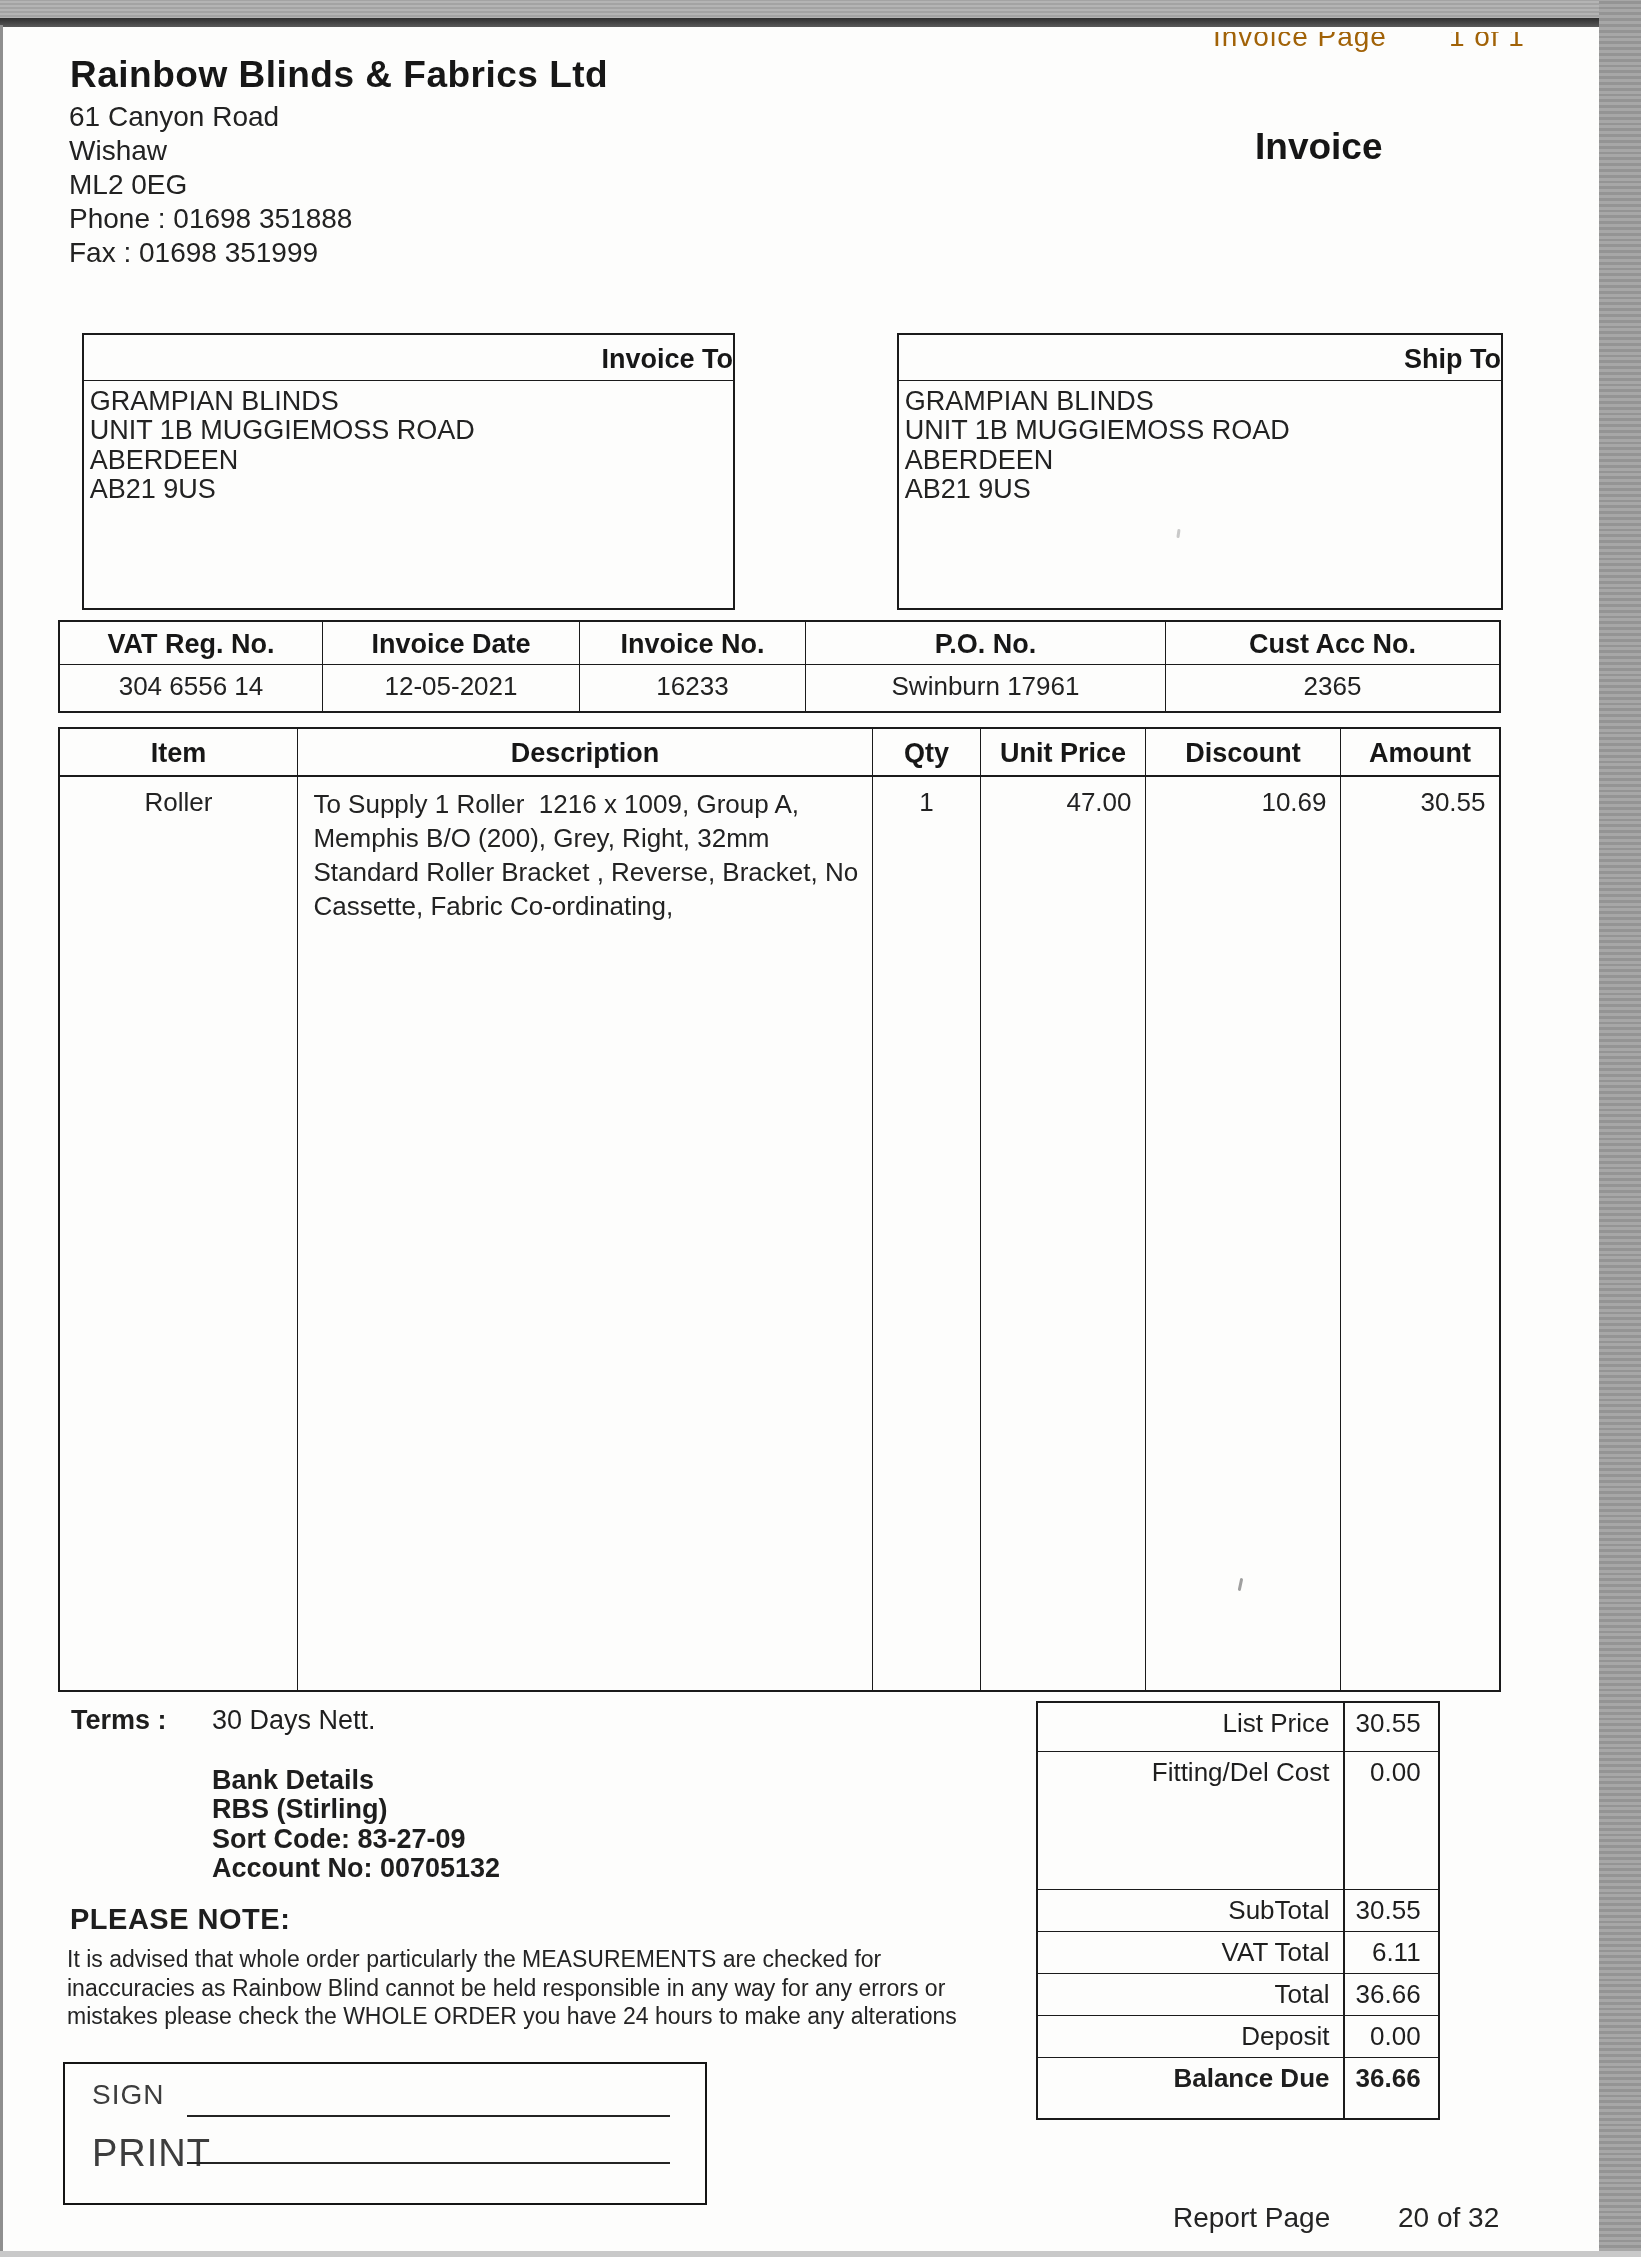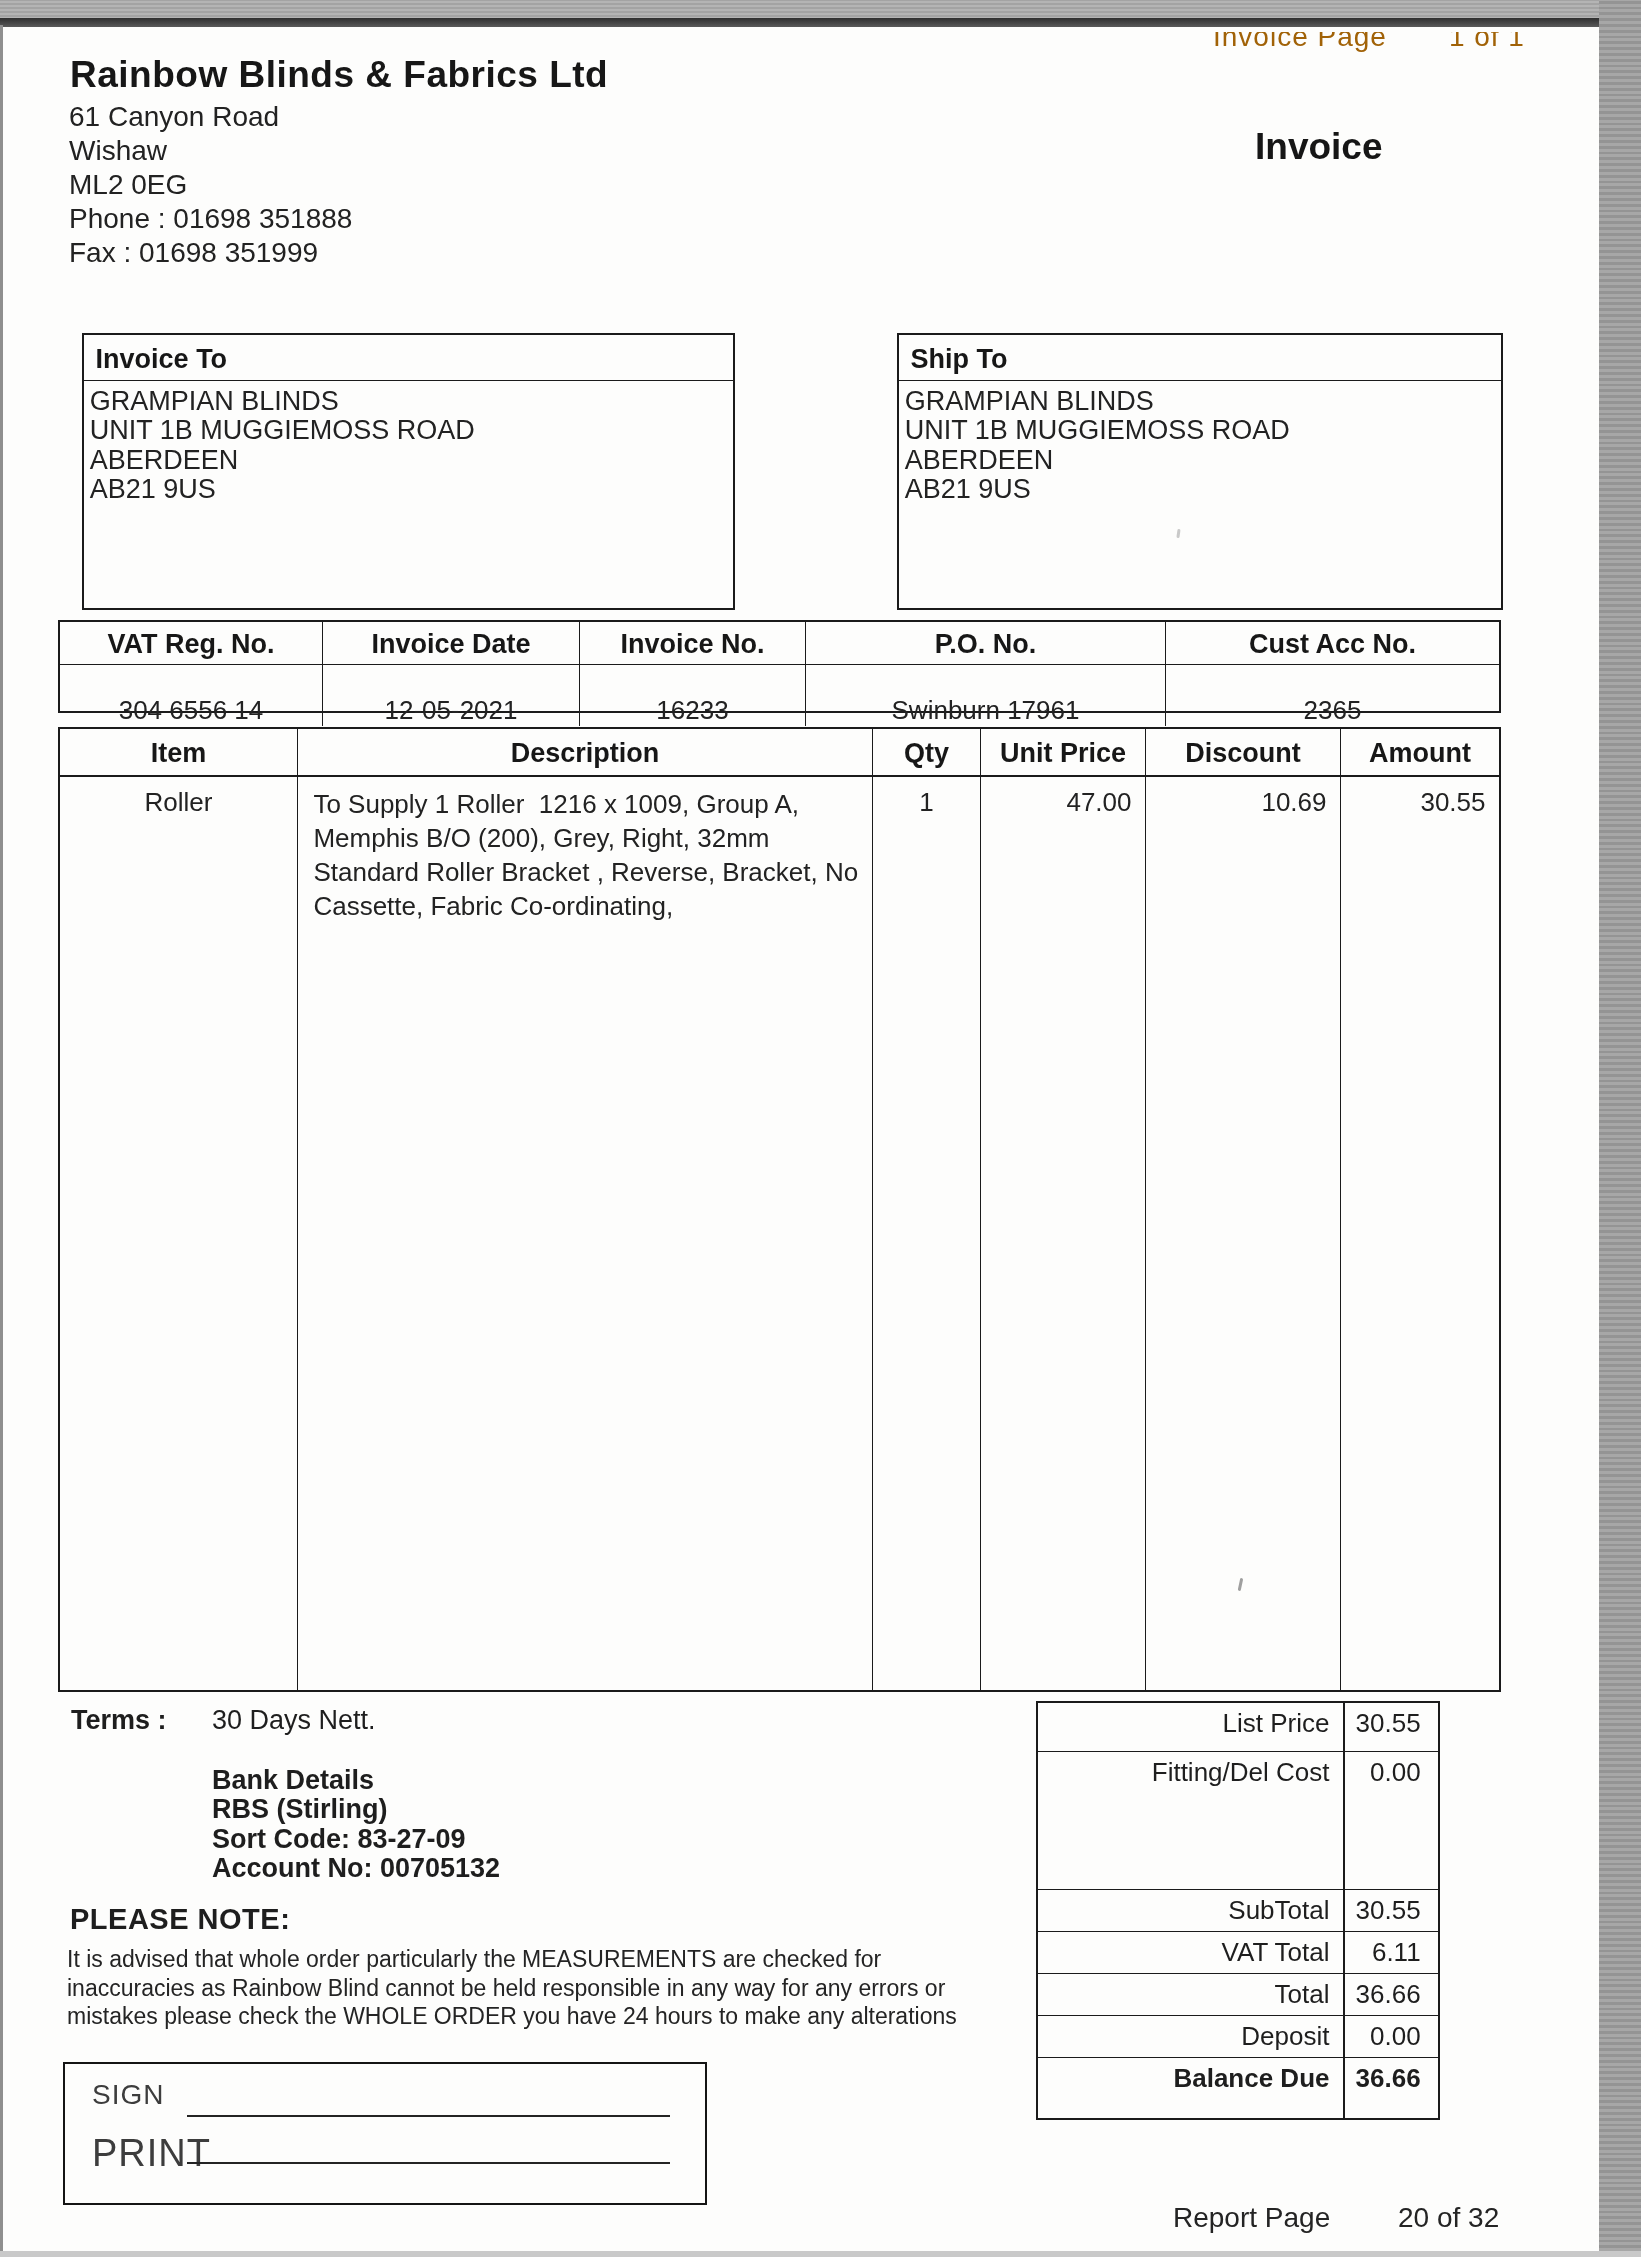--- a/index.html
+++ b/index.html
@@ -27,31 +27,31 @@
   .company-address{left:69px;top:100px;font-size:28px;line-height:34px;color:#222;}
   .page-label{left:1213px;top:21px;display:flex;gap:62px;font-size:28px;color:#a16207;
     clip-path:inset(34% 0 0 0);letter-spacing:1px;}
   .doc-title{left:1255px;top:126px;font-size:37px;font-weight:bold;color:#161616;}
 
   
   .addr-box{border:2.9px solid #1b1b1b;background:transparent;}
   .invoice-to-box{left:82px;top:333px;width:649px;height:273px;}
   .ship-to-box{left:897px;top:333px;width:602px;height:273px;}
   .addr-box .box-head{height:45px;border-bottom:1.9px solid #1b1b1b;
-    font-size:27px;font-weight:bold;line-height:48px;padding-left:11.6px;color:#171717;}
+    font-size:27px;font-weight:bold;line-height:48px;padding-left:11.6px;color:#171717;text-align:right;}
   .addr-box .box-lines{padding:5.8px 0 0 5.8px;font-size:27px;line-height:29.4px;color:#222;}
 
   
   .meta-table{left:58px;top:620px;width:1443px;height:93px;border:2.9px solid #1b1b1b;
     display:grid;grid-template-columns:263px 257px 226px 360px 1fr;box-sizing:border-box;}
   .meta-table .col{border-right:1.9px solid #1b1b1b;box-sizing:border-box;}
   .meta-table .col:last-child{border-right:none;}
   .meta-table .th{height:43px;border-bottom:1.9px solid #1b1b1b;box-sizing:border-box;
     font-size:27px;font-weight:bold;text-align:center;line-height:44px;color:#171717;}
-  .meta-table .td{font-size:26px;text-align:center;padding-top:5.8px;color:#222;margin-top:24px;}
+  .meta-table .td{font-size:26px;text-align:center;padding-top:5.8px;color:#222;}
 
   
   .items-table{left:58px;top:727px;width:1443px;height:965px;border:2.9px solid #1b1b1b;
     display:grid;grid-template-columns:238px 575px 108px 165px 195px 1fr;box-sizing:border-box;}
   .items-table .col{border-right:1.9px solid #1b1b1b;box-sizing:border-box;}
   .items-table .col:last-child{border-right:none;}
   .items-table .th{height:48px;border-bottom:2.9px solid #1b1b1b;box-sizing:border-box;
     font-size:27px;font-weight:bold;text-align:center;line-height:48px;color:#171717;}
   .items-table .cell{font-size:26px;color:#222;}
   .cell-item{text-align:center;padding-top:9.7px;}

